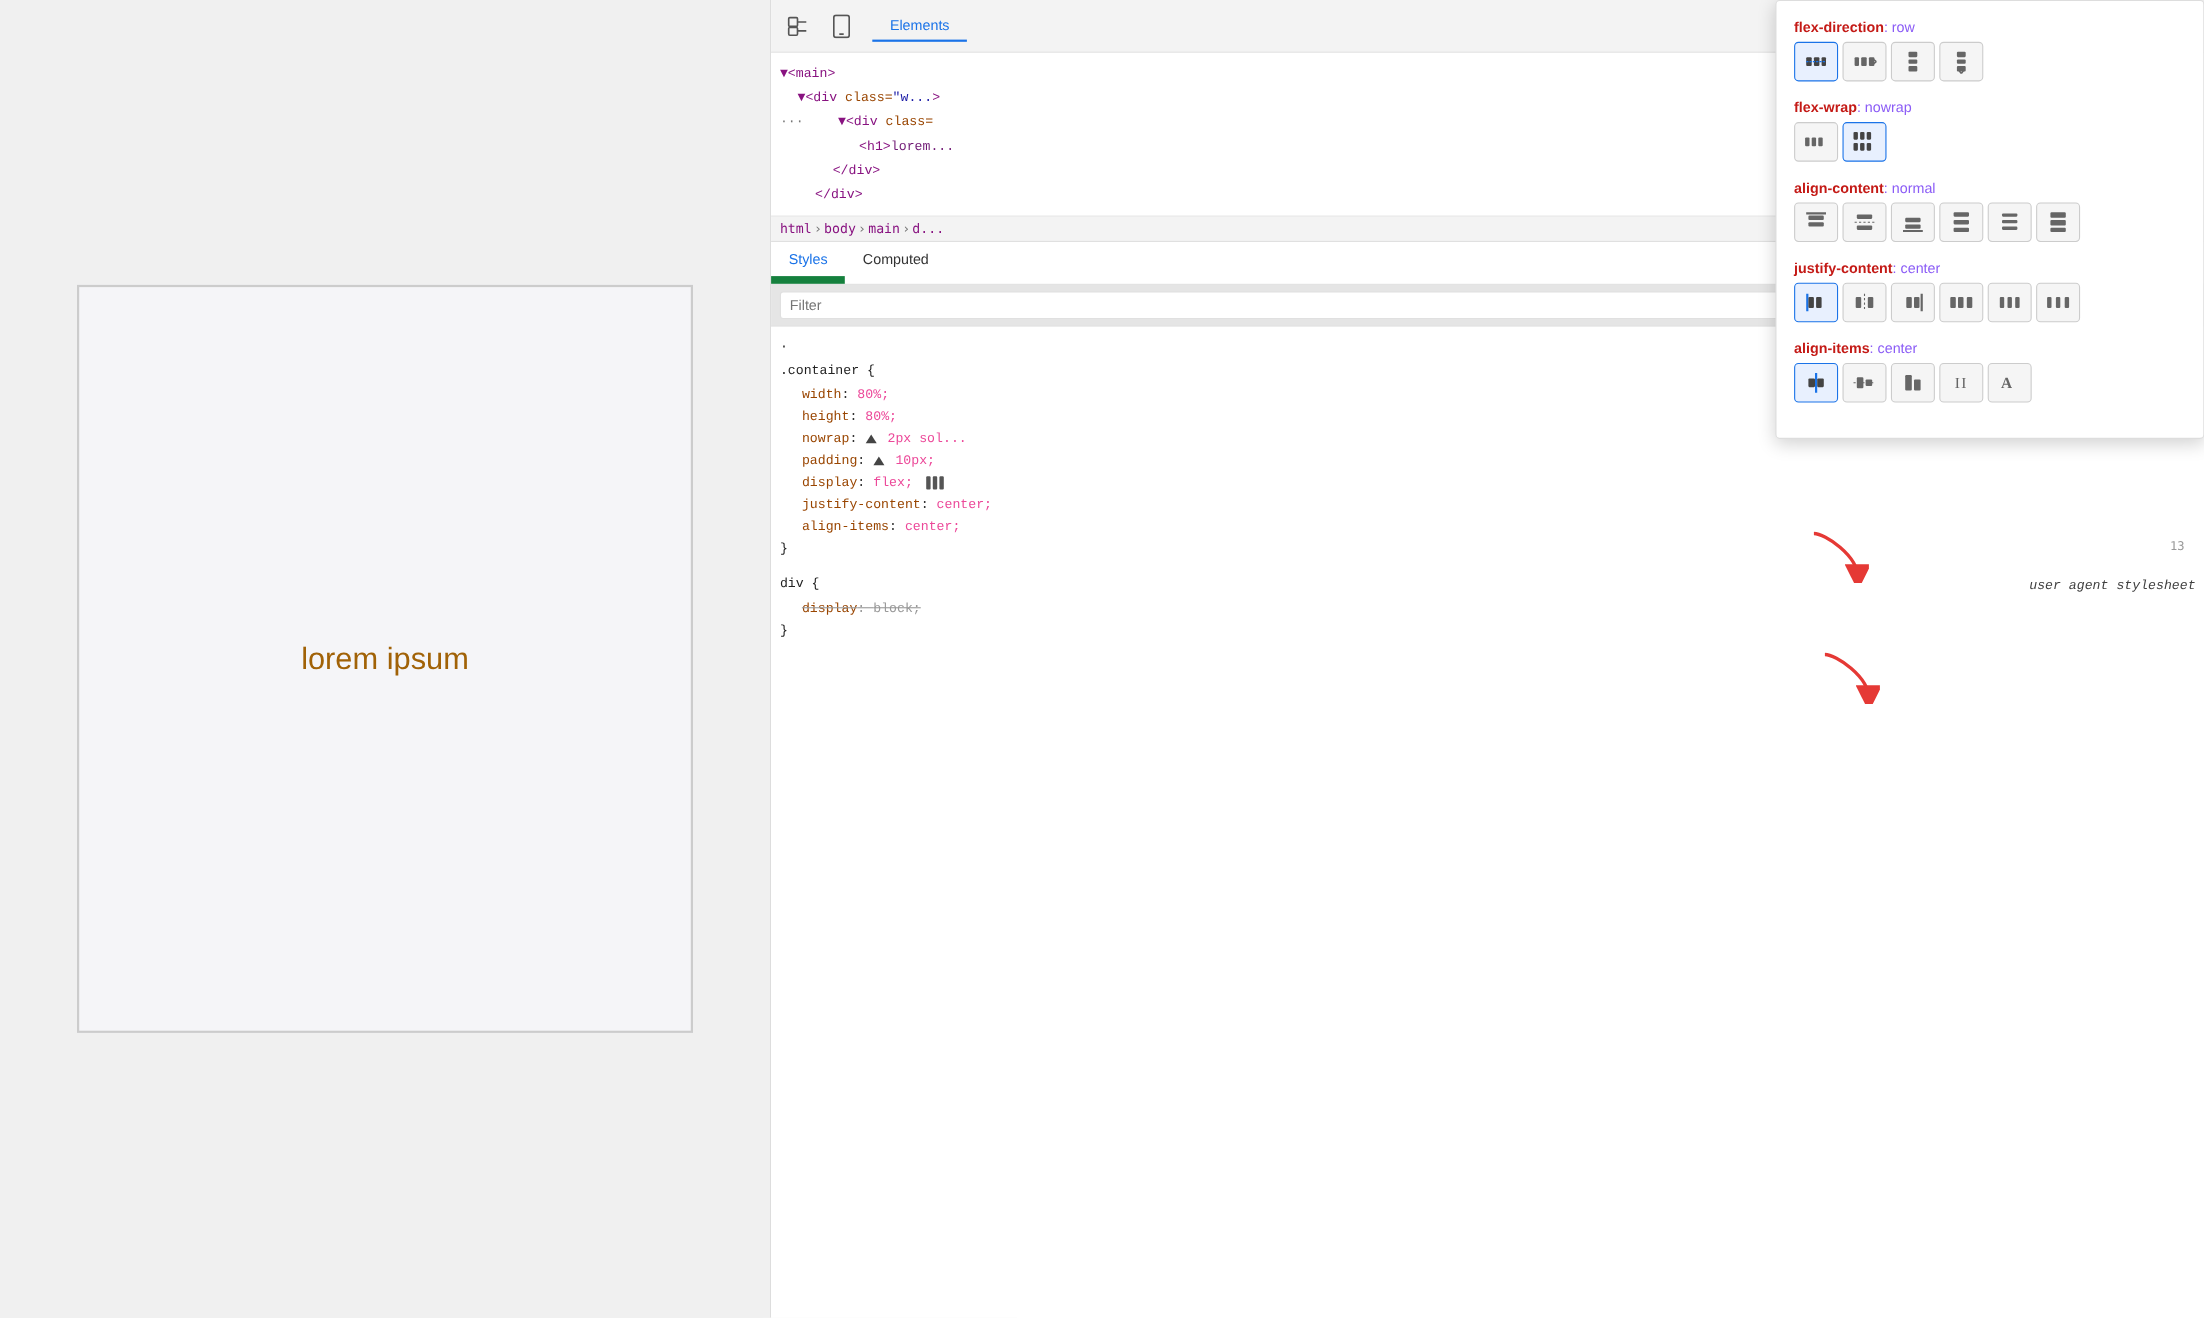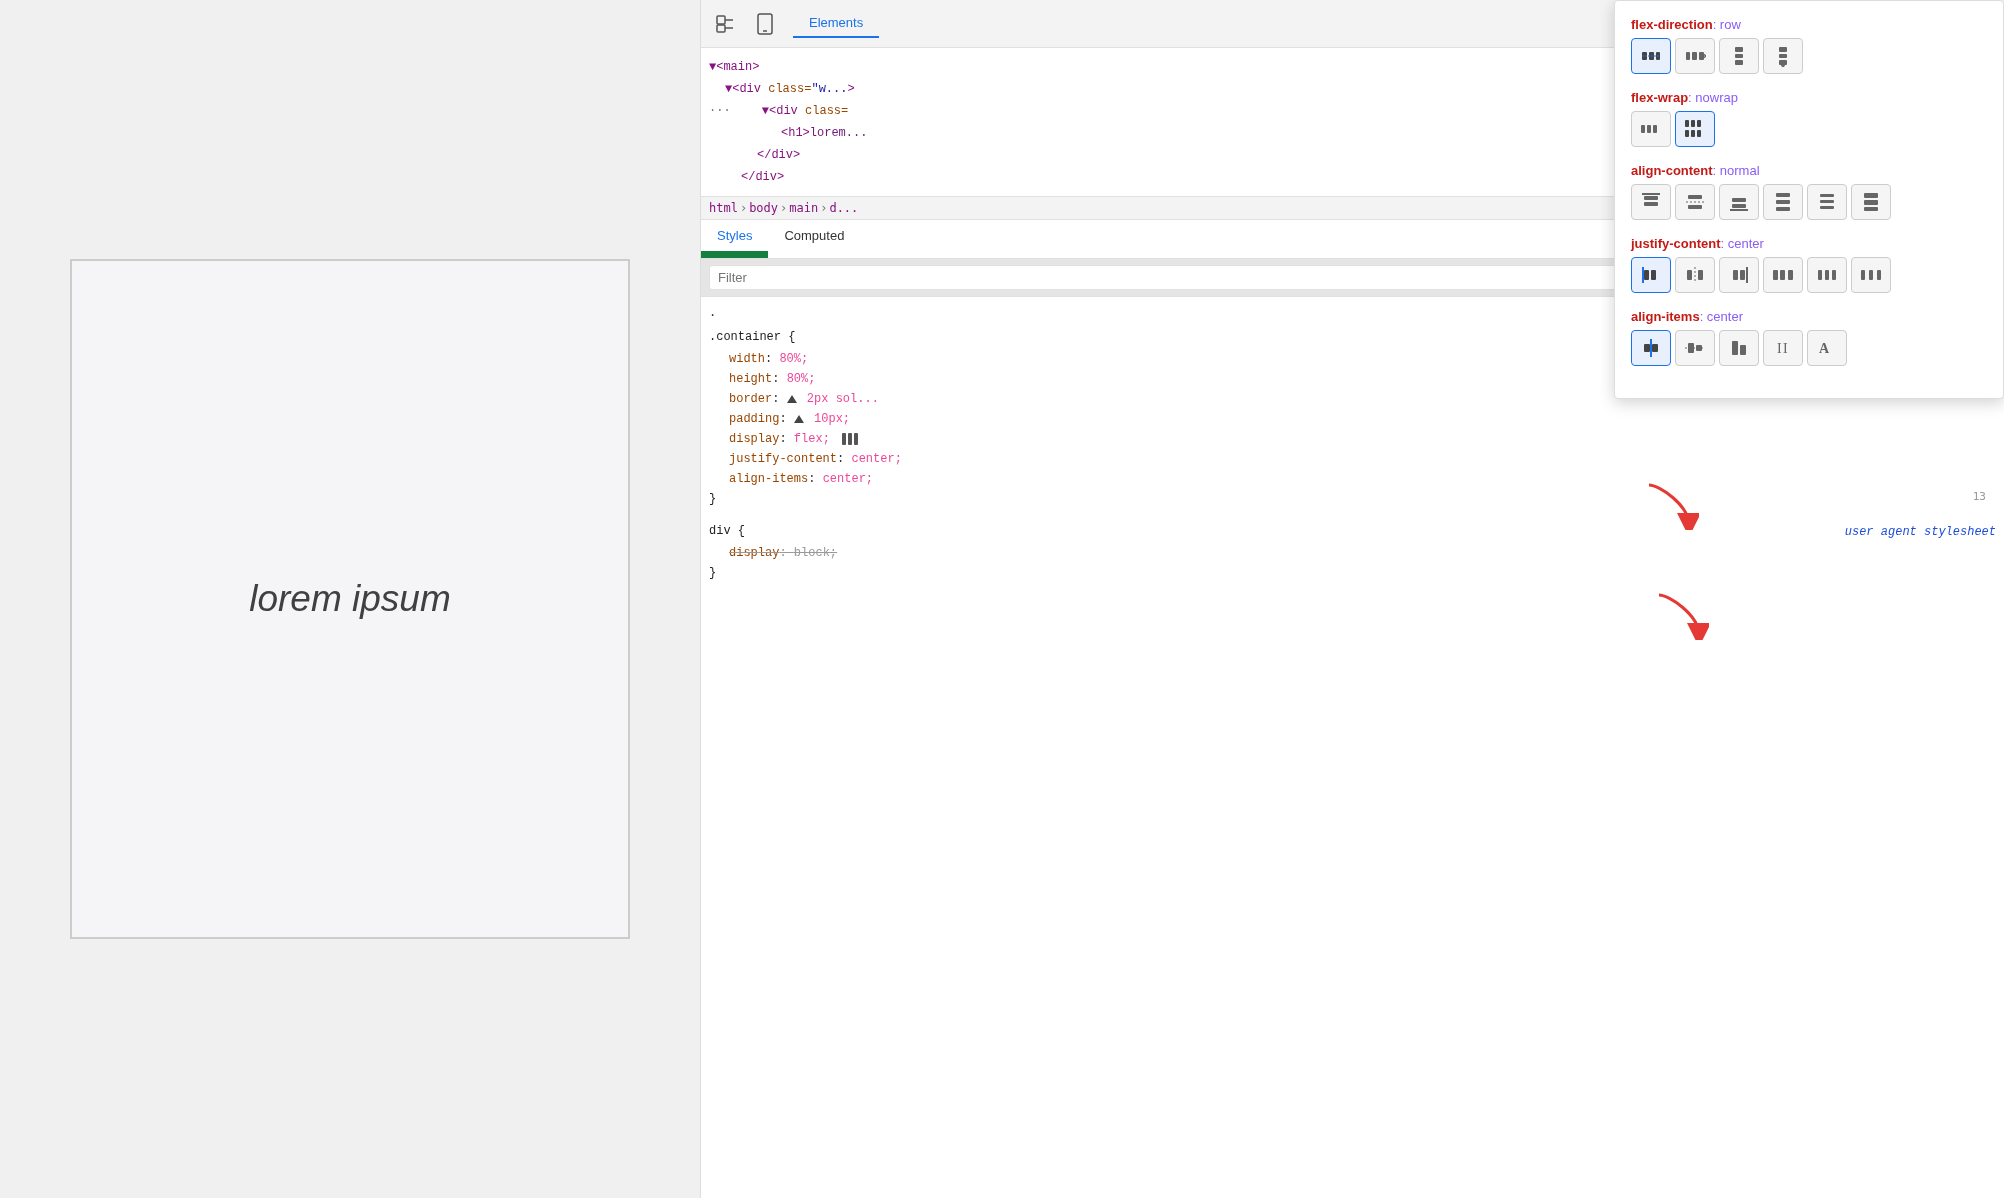--- a/index.html
+++ b/index.html
@@ -27,24 +27,23 @@
       width: 560px;
       height: 680px;
       background: #f5f5f8;
       border: 2px solid #ccc;
       display: flex;
       align-items: center;
       justify-content: center;
     }
 
     .lorem-text {
-      color: #404040;
-      font-size: 37px;
+      color: #a16207;
+      font-size: 28px;
       font-weight: 400;
-      font-style: italic;
     }
 
     
     .devtools-panel {
       flex: 1;
       background: #ffffff;
       display: flex;
       flex-direction: column;
       height: 100%;
       border-left: 1px solid #ddd;
@@ -224,21 +223,21 @@
     .css-strikethrough {
       text-decoration: line-through;
       color: #999;
     }
 
     .css-rule-block {
       margin-bottom: 12px;
     }
 
     .ua-comment {
-      color: #1d4ed8;
+      color: #404040;
       font-style: italic;
       text-align: right;
       font-size: 12px;
     }
 
     .padding-triangle {
       display: inline-block;
       width: 0;
       height: 0;
       border-left: 5px solid transparent;
@@ -392,21 +391,21 @@
 
     <div class="css-rule-block">
       <div class="css-selector">.container {</div>
       <div class="css-property">
         <span class="css-property-name">width</span><span style="color:#333">: </span><span class="css-property-value">80%;</span>
       </div>
       <div class="css-property">
         <span class="css-property-name">height</span><span style="color:#333">: </span><span class="css-property-value">80%;</span>
       </div>
       <div class="css-property">
-        <span class="css-property-name">border</span><span style="color:#333">: </span>
+        <span class="css-property-name">nowrap</span><span style="color:#333">: </span>
         <span class="padding-triangle"></span>
         <span class="css-property-value">2px sol...</span>
       </div>
       <div class="css-property">
         <span class="css-property-name">padding</span><span style="color:#333">: </span>
         <span class="padding-triangle"></span>
         <span class="css-property-value">10px;</span>
       </div>
       <div class="css-property">
         <span class="css-property-name">display</span><span style="color:#333">: </span><span class="css-property-value">flex;</span>

